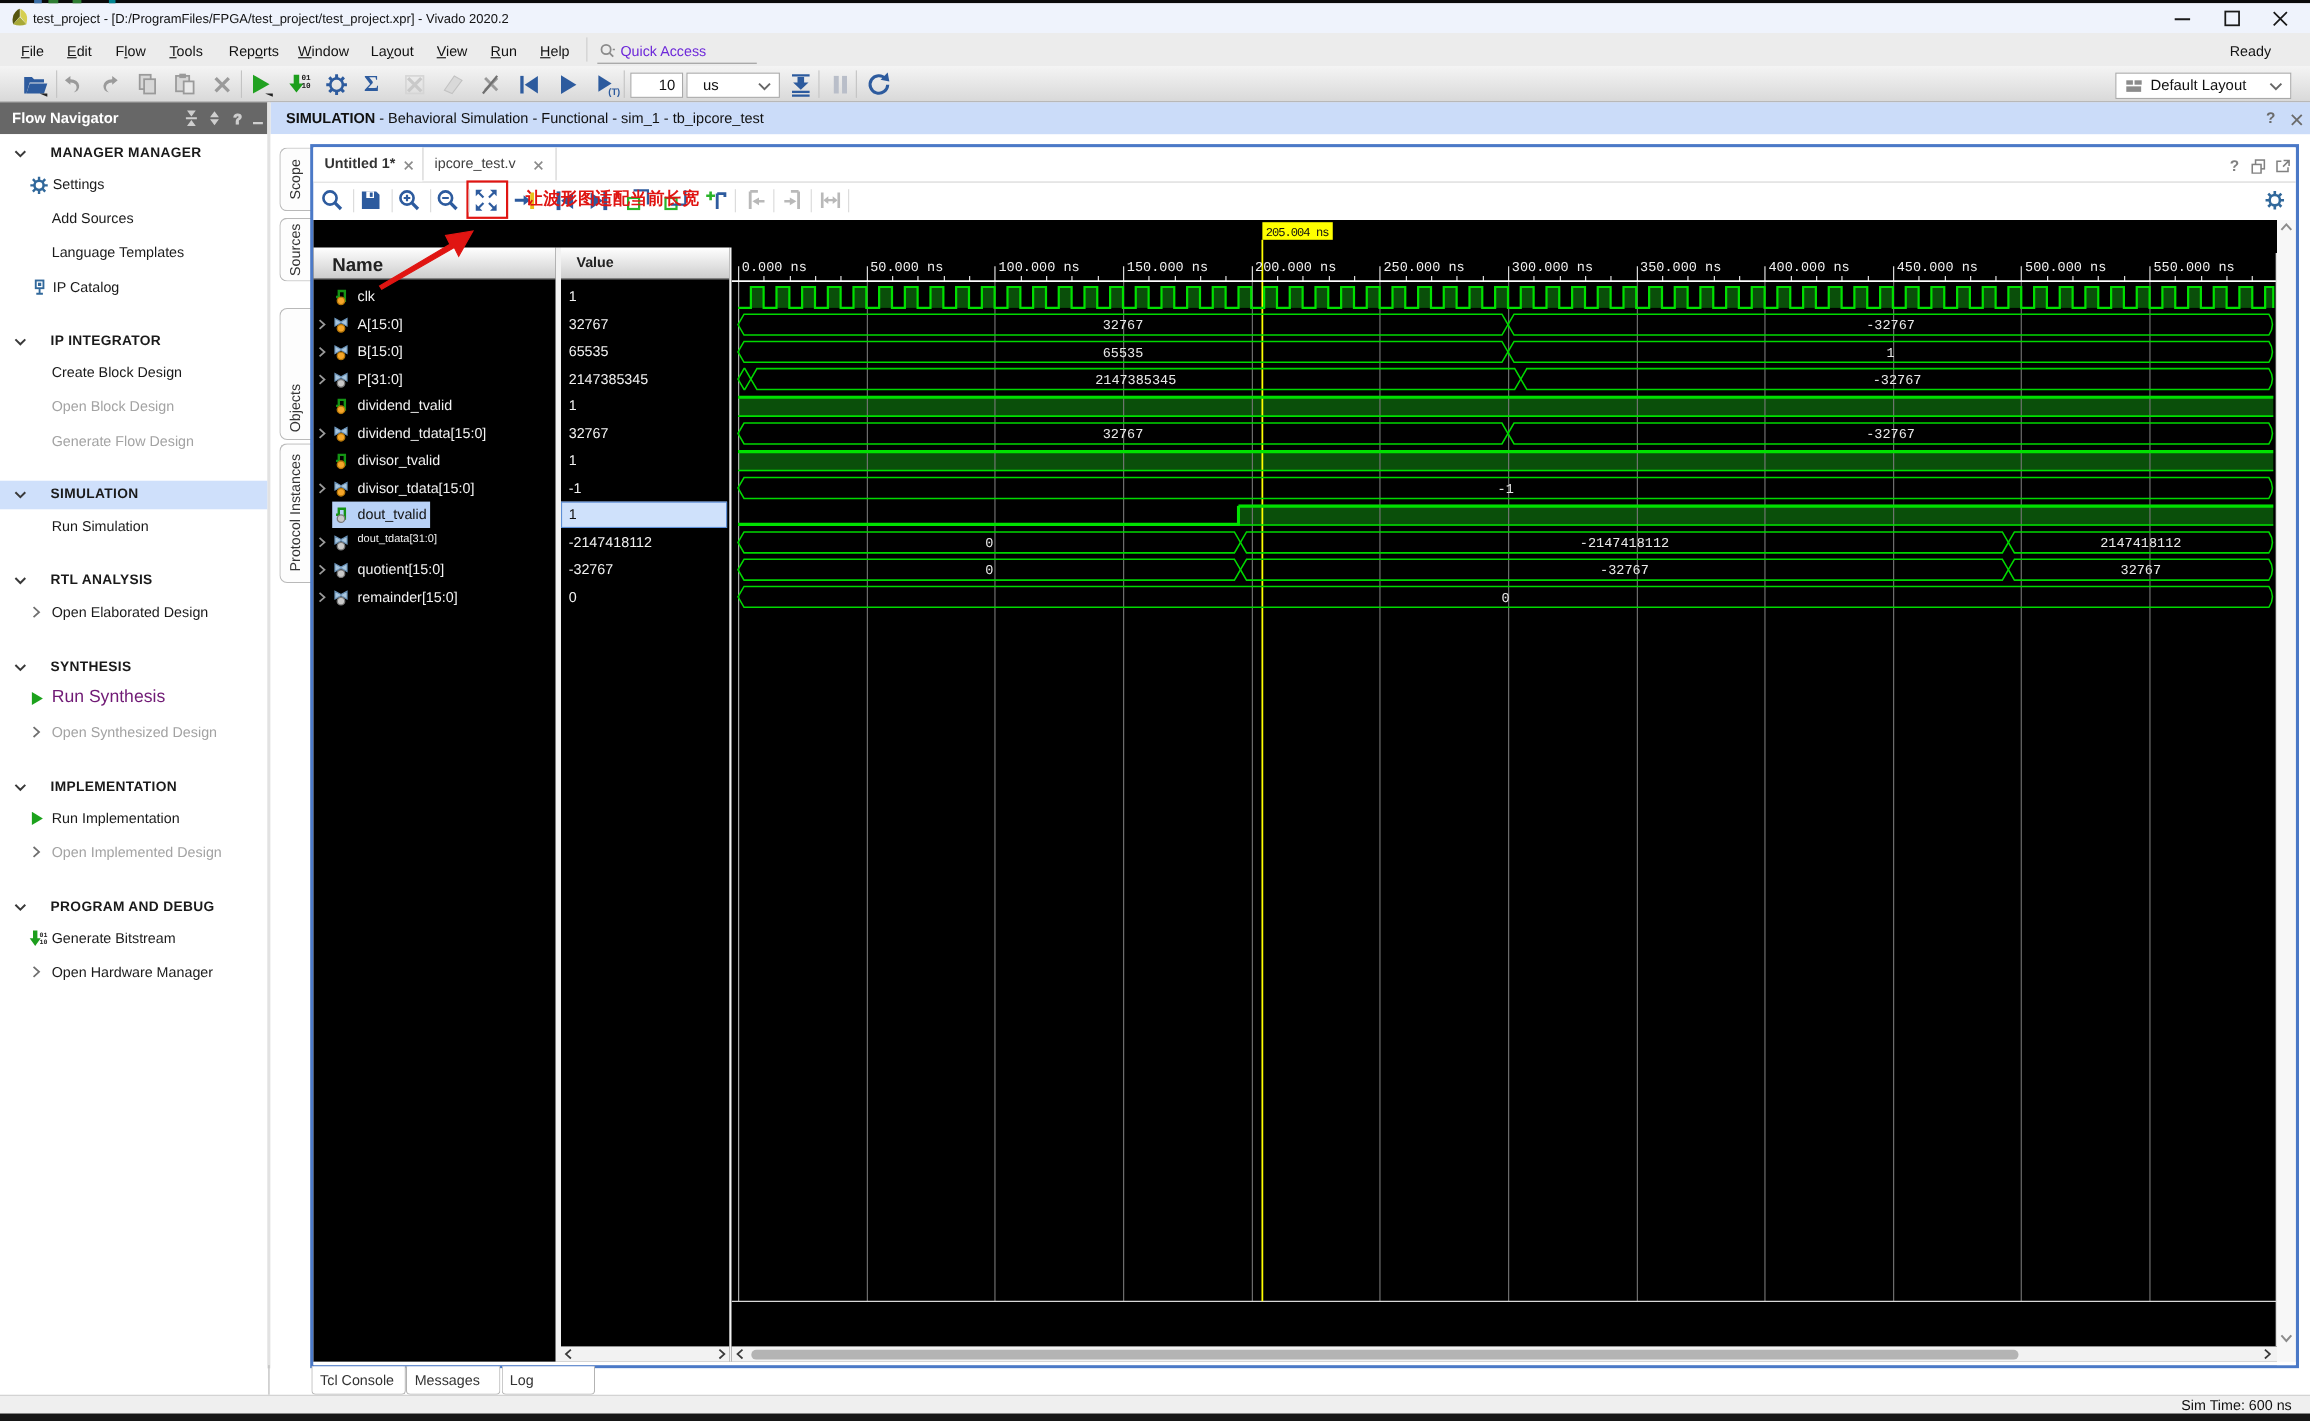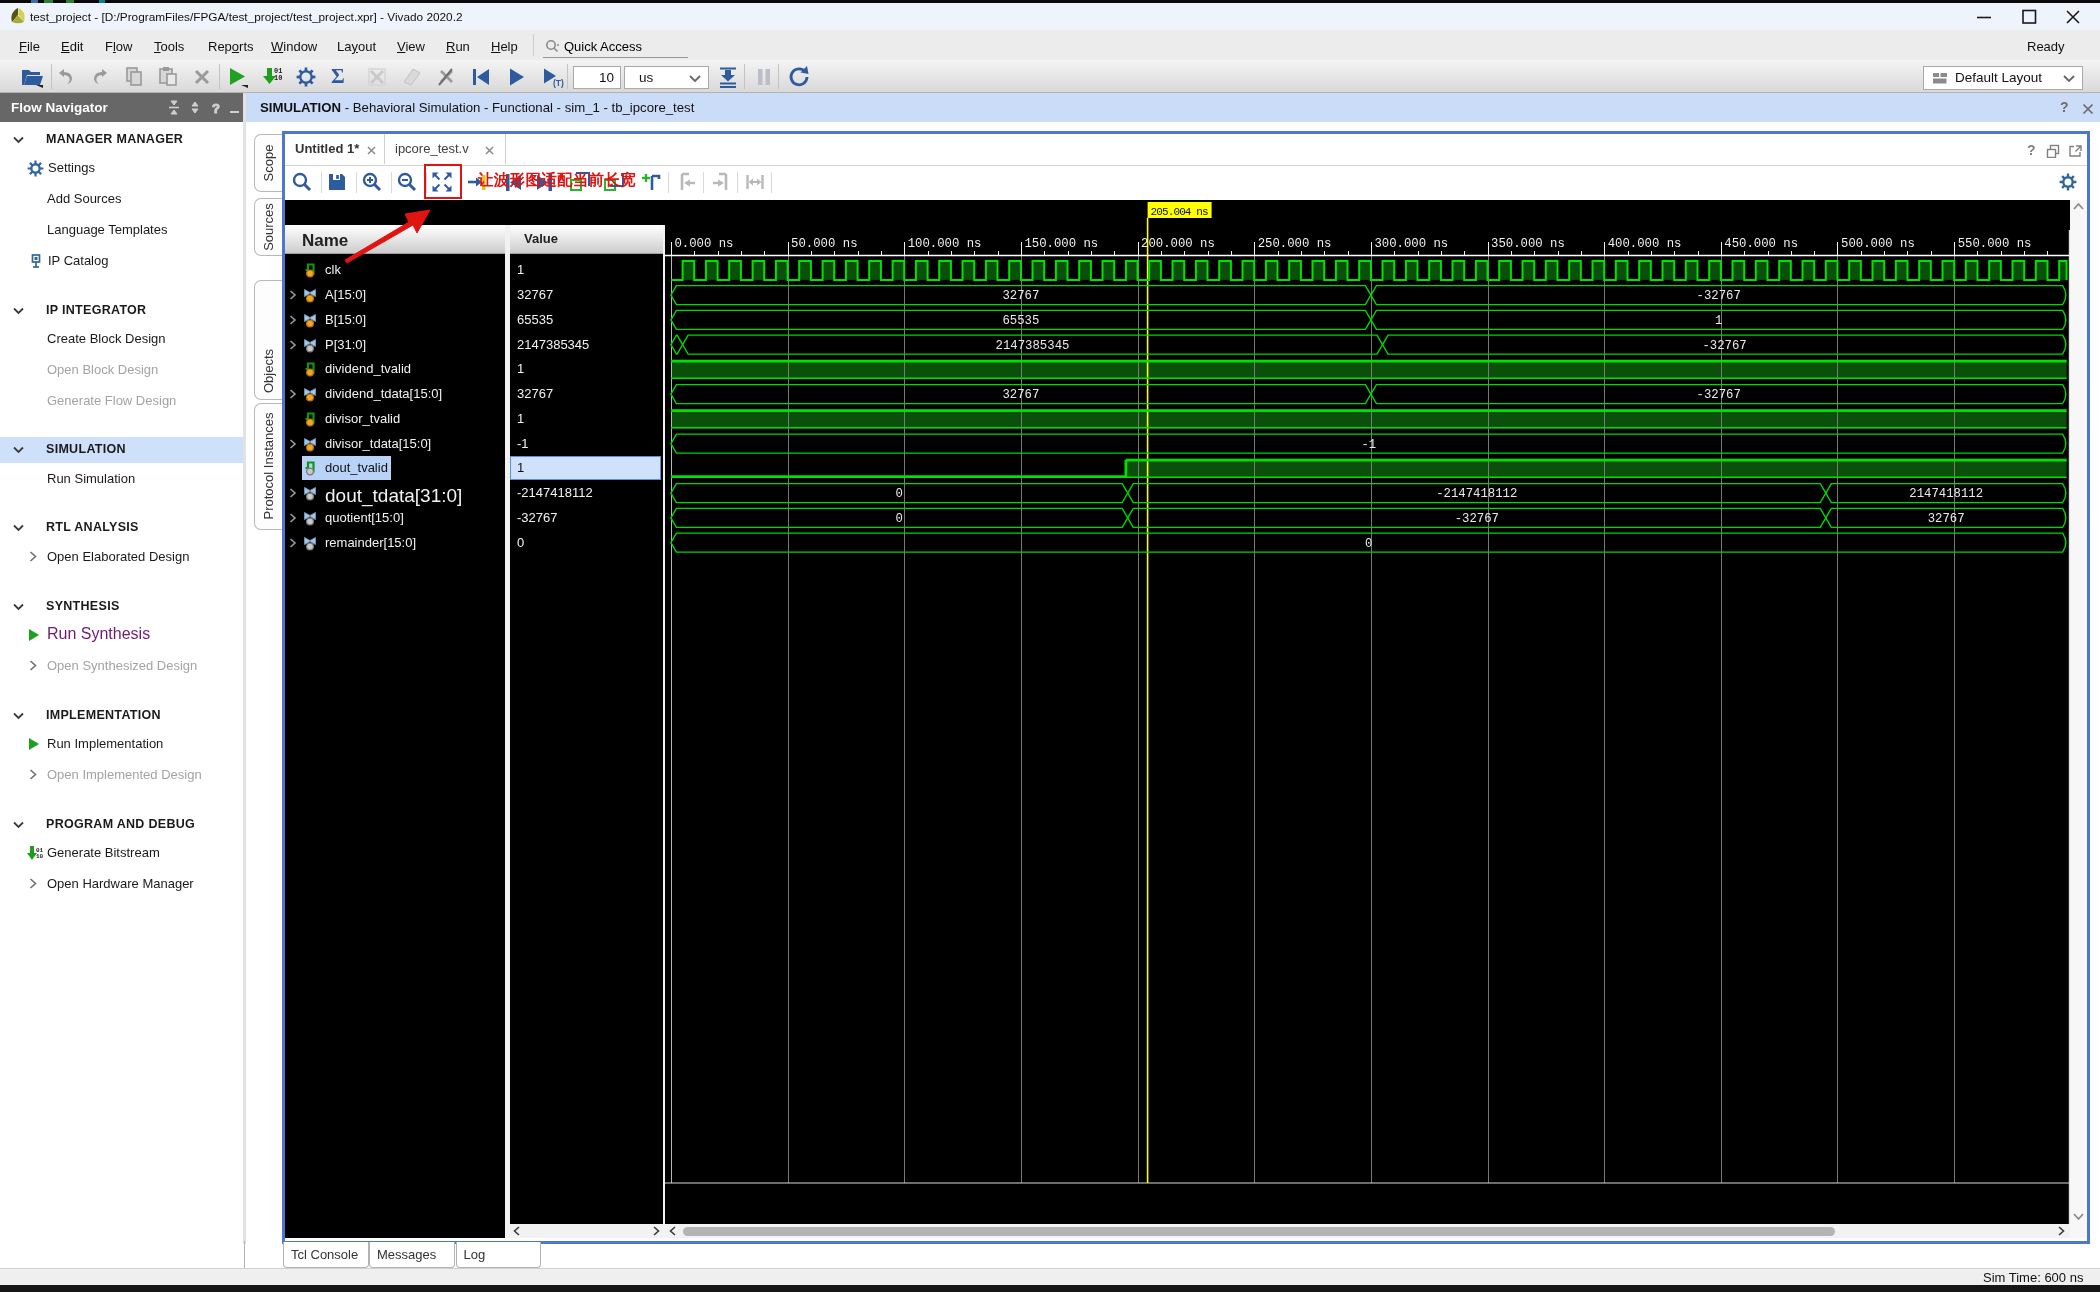--- a/index.html
+++ b/index.html
@@ -31,21 +31,21 @@
 <div class="abs" style="left:337px;top:39px;font-size:13px;color:#111">La<u>y</u>out</div>
 <div class="abs" style="left:397px;top:39px;font-size:13px;color:#111"><u>V</u>iew</div>
 <div class="abs" style="left:446px;top:39px;font-size:13px;color:#111"><u>R</u>un</div>
 <div class="abs" style="left:491px;top:39px;font-size:13px;color:#111"><u>H</u>elp</div>
 <div class="abs" style="left:533px;top:34px;width:1px;height:22px;background:#cdcdcd"></div>
 <svg class="abs" style="left:545px;top:39px" width="15" height="15">
     <circle cx="6" cy="6" r="4.2" fill="none" stroke="#8b8b8b" stroke-width="1.6"></circle>
     <line x1="9.2" y1="9.2" x2="12.5" y2="12.5" stroke="#8b8b8b" stroke-width="1.6"></line>
     <line x1="12" y1="6" x2="14" y2="6" stroke="#8b8b8b" stroke-width="1.4"></line>
   </svg>
-<div class="abs" style="left:564px;top:39px;font-size:13px;color:#000000">Quick Access</div>
+<div class="abs" style="left:564px;top:39px;font-size:13px;color:#6d28d9">Quick Access</div>
 <div class="abs" style="left:543px;top:57px;width:145px;height:1px;background:#9a9a9a"></div>
 <div class="abs" style="left:2027px;top:39px;font-size:13px;color:#111">Ready</div>
 <div class="abs" style="left:0;top:60px;width:2100px;height:33px;background:linear-gradient(#f4f4f4,#d9d9d9);border-bottom:1px solid #bdbdbd"></div>
 <div class="abs" style="left:51px;top:64px;width:1px;height:25px;background:#c3c3c3"></div>
 <div class="abs" style="left:219px;top:64px;width:1px;height:25px;background:#c3c3c3"></div>
 <div class="abs" style="left:567px;top:64px;width:1px;height:25px;background:#c3c3c3"></div>
 <div class="abs" style="left:744px;top:64px;width:1px;height:25px;background:#c3c3c3"></div>
 <div class="abs" style="left:778px;top:64px;width:1px;height:25px;background:#c3c3c3"></div>
 <svg class="abs" style="left:19px;top:64px" width="26" height="26" viewBox="0 0 26 26">
     <path d="M3,21 V6 H10 L12,8 H21 V11 H8 L5,21 Z" fill="#2d5b9e"></path>
@@ -656,21 +656,21 @@
   </svg>
 <div style="position:absolute;left:325px;top:460.4px;font-size:13px;color:#111;white-space:nowrap">dout_tvalid</div>
 <div style="position:absolute;left:517px;top:460.4px;font-size:13px;color:#111">1</div>
 <svg style="position:absolute;left:288px;top:488.1px" width="10" height="10">
     <path d="M2.5,1 L7,5 L2.5,9" fill="none" stroke="#9a9a9a" stroke-width="1.6"></path>
   </svg>
 <svg style="position:absolute;left:303px;top:485.1px" width="16" height="16">
     <polygon points="1.5,2.5 7,5.5 12.5,2.5 12.5,9.5 7,6.5 1.5,9.5" fill="#a9c6de" stroke="#6b93b8" stroke-width="1"></polygon>
     <circle cx="7" cy="11.5" r="3.4" fill="#c9c9c9" stroke="#7a7a7a" stroke-width="1.2"></circle>
   </svg>
-<div style="position:absolute;left:325px;top:485.1px;font-size:19px;color:#f2f2f2;white-space:nowrap">dout_tdata[31:0]</div>
+<div style="position:absolute;left:325px;top:485.1px;font-size:10px;color:#f2f2f2;white-space:nowrap">dout_tdata[31:0]</div>
 <div style="position:absolute;left:517px;top:485.1px;font-size:13px;color:#f2f2f2">-2147418112</div>
 <svg style="position:absolute;left:288px;top:512.9px" width="10" height="10">
     <path d="M2.5,1 L7,5 L2.5,9" fill="none" stroke="#9a9a9a" stroke-width="1.6"></path>
   </svg>
 <svg style="position:absolute;left:303px;top:509.9px" width="16" height="16">
     <polygon points="1.5,2.5 7,5.5 12.5,2.5 12.5,9.5 7,6.5 1.5,9.5" fill="#a9c6de" stroke="#6b93b8" stroke-width="1"></polygon>
     <circle cx="7" cy="11.5" r="3.4" fill="#c9c9c9" stroke="#7a7a7a" stroke-width="1.2"></circle>
   </svg>
 <div style="position:absolute;left:325px;top:509.9px;font-size:13px;color:#f2f2f2;white-space:nowrap">quotient[15:0]</div>
 <div style="position:absolute;left:517px;top:509.9px;font-size:13px;color:#f2f2f2">-32767</div>

